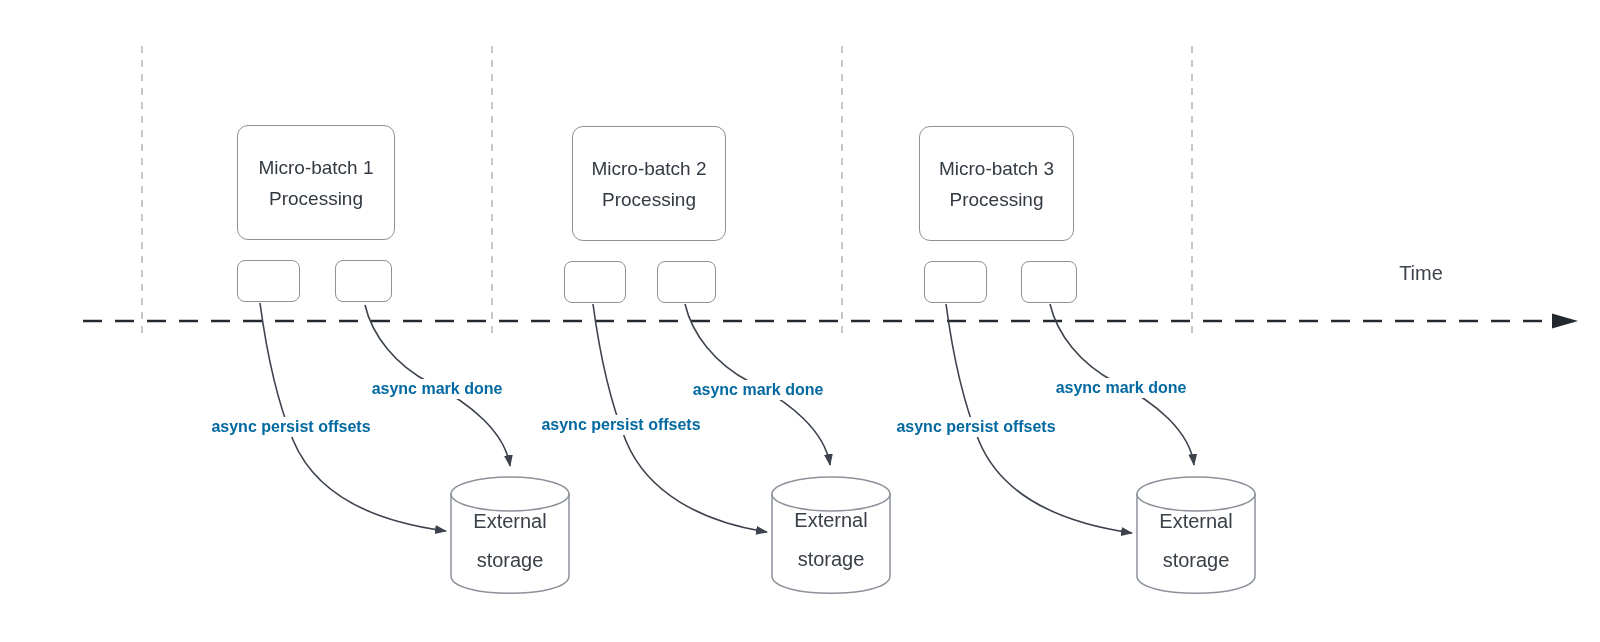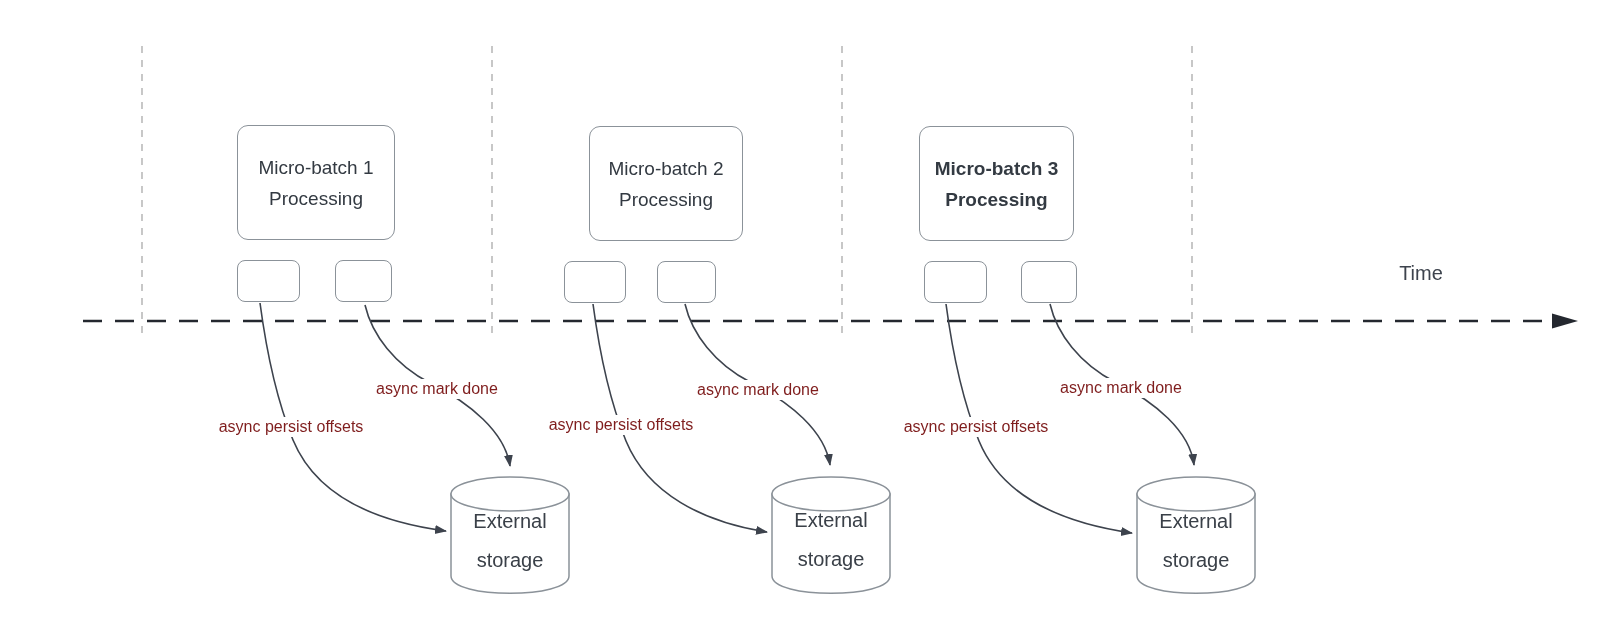--- a/index.html
+++ b/index.html
@@ -32,22 +32,22 @@
     border: 1.5px solid #8b9299;
     border-radius: 8px;
     background: #ffffff;
   }
   .edge-label {
     position: absolute;
     transform: translate(-50%, -50%);
     background: #ffffff;
     padding: 1px 3px;
     font-size: 16px;
-    font-weight: normal;
-    color: #7f1d1d;
+    font-weight: bold;
+    color: #0369a1;
     white-space: nowrap;
   }
   .storage-label {
     position: absolute;
     transform: translate(-50%, -50%);
     width: 100px;
     text-align: center;
     color: #3a4048;
     font-size: 20px;
     line-height: 39px;
@@ -102,25 +102,25 @@
     <g>
       <path d="M1137 494 L1137 576 C1137 599, 1255 599, 1255 576 L1255 494 Z" fill="#ffffff" stroke="#8b9299" stroke-width="1.5"></path>
       <ellipse cx="1196" cy="494" rx="59" ry="17" fill="#ffffff" stroke="#8b9299" stroke-width="1.5"></ellipse>
     </g>
   </svg>
 
   <div class="proc-box" style="left:237px; top:125px; width:156px; height:113px;">
     <span>Micro-batch 1</span>
     <span>Processing</span>
   </div>
-  <div class="proc-box" style="left:589px; top:126px; width:152px; height:113px;">
+  <div class="proc-box" style="left:572px; top:126px; width:152px; height:113px;">
     <span>Micro-batch 2</span>
     <span>Processing</span>
   </div>
-  <div class="proc-box" style="left:919px; top:126px; width:153px; height:113px;font-weight:bold;">
+  <div class="proc-box" style="left:919px; top:126px; width:153px; height:113px;">
     <span>Micro-batch 3</span>
     <span>Processing</span>
   </div>
 
   <div class="mini-box" style="left:237px; top:260px; width:61px; height:40px;"></div>
   <div class="mini-box" style="left:335px; top:260px; width:55px; height:40px;"></div>
 
   <div class="mini-box" style="left:564px; top:261px; width:60px; height:40px;"></div>
   <div class="mini-box" style="left:657px; top:261px; width:57px; height:40px;"></div>
 

